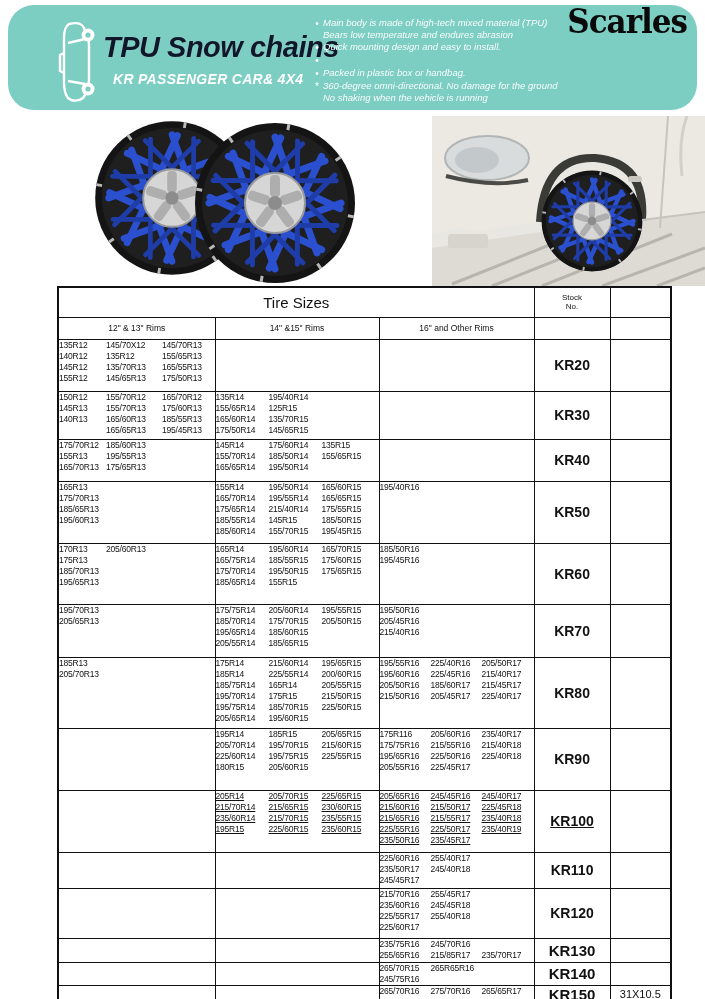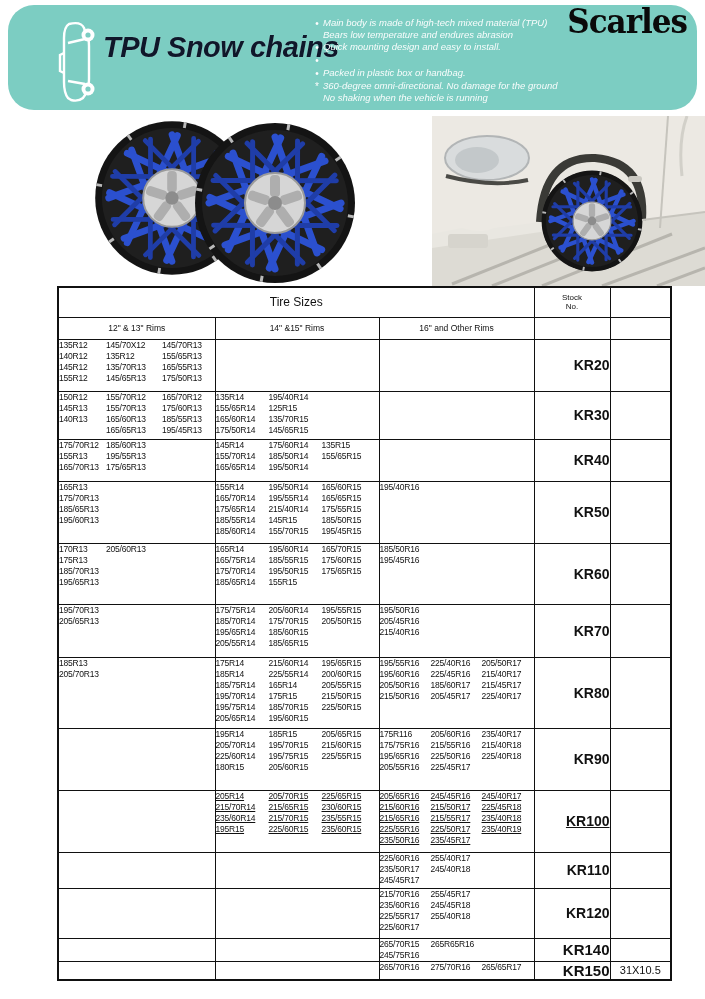--- a/index.html
+++ b/index.html
@@ -23,32 +23,32 @@
 
   
   .photo-left{position:absolute;left:70px;top:116px;width:340px;height:170px;background:#fff;}
   .photo-right{position:absolute;left:432px;top:116px;width:273px;height:170px;}
 
   
   table.sizes{position:absolute;left:57px;top:286px;width:615px;border-collapse:collapse;
               table-layout:fixed;border:2px solid #111;}
   table.sizes th,table.sizes td{border:1px solid #111;padding:0;overflow:hidden;}
   tr.h1{height:30px;}
-  tr.h1 th{font-weight:normal;font-size:12px;text-align:center;vertical-align:middle;}
+  tr.h1 th{font-weight:normal;font-size:15px;text-align:center;vertical-align:middle;}
   tr.h1 th.stockh{font-size:8px;line-height:9px;}
   tr.h2{height:22px;}
   tr.h2 th{font-weight:normal;font-size:8.5px;text-align:center;vertical-align:middle;}
   td.c1,td.c2,td.c3{vertical-align:top;padding:2px 0 0 5px;}
   .line{display:flex;}
   .sz{font-size:8.5px;line-height:11px;white-space:nowrap;letter-spacing:-0.2px;flex:0 0 auto;}
   td.c1 .sz{width:47px;}
   td.c1 .sz:nth-child(2){width:56px;}
   td.c2 .sz{width:53px;}
   td.c3 .sz{width:51px;}
-  td.stock{text-align:right;vertical-align:middle;font-weight:bold;font-size:14px;letter-spacing:0;}
+  td.stock{text-align:center;vertical-align:middle;font-weight:bold;font-size:14px;letter-spacing:0;}
   td.extra{text-align:center;vertical-align:middle;font-size:11px;}
   .row-KR20{height:52px;} .row-KR30{height:48px;} .row-KR40{height:42px;}
   .row-KR50{height:62px;} .row-KR60{height:61px;} .row-KR70{height:53px;}
   .row-KR80{height:71px;} .row-KR90{height:62px;padding-left:30px;} .row-KR100{height:62px;text-decoration:underline;}
   .row-KR110{height:36px;margin-top:36px;} .row-KR120{height:50px;}
   .row-KR130{height:24px;} .row-KR140{height:22px;} .row-KR150{height:15px;}
   .row-KR130 td,.row-KR140 td,.row-KR150 td{border-top-width:2px;}
   .row-KR130 td.stock,.row-KR140 td.stock,.row-KR150 td.stock{font-size:15px;}
 </style>
 </head>
@@ -64,20 +64,21 @@
         <path d="M12 62 L29 65"></path>
         <path d="M8 34 L4 36 L4 52 L8 54"></path>
       </g>
       <circle cx="32" cy="16" r="6.5" fill="#ffffff"></circle>
       <circle cx="32" cy="16" r="2.6" fill="#7ccdc2"></circle>
       <circle cx="32" cy="70" r="6.5" fill="#ffffff"></circle>
       <circle cx="32" cy="70" r="2.6" fill="#7ccdc2"></circle>
     </svg>
     <div class="titles">
       <div class="title">TPU Snow chains</div>
+      <div class="subtitle">KR  PASSENGER CAR&amp; 4X4</div>
     </div>
     <div class="bullets" id="bullets">
         <div class="bullet">
           <span class="marker">•</span>
           <span class="btext">Main body is made of high-tech mixed material (TPU)<br>Bears low temperature and endures abrasion</span>
         </div>
         <div class="bullet">
           <span class="marker">•</span>
           <span class="btext">Quick mounting design  and easy to install.</span>
         </div>
@@ -650,20 +651,37 @@
               <span class="sz">225/55R17</span>
               <span class="sz">255/40R18</span>
             </div>
             <div class="line">
               <span class="sz">225/60R17</span>
             </div>
           </td>
           <td class="stock">KR120</td>
           <td class="extra"></td>
         </tr>
+        <tr class="row-KR130">
+          <td class="c1"></td>
+          <td class="c2"></td>
+          <td class="c3">
+            <div class="line">
+              <span class="sz">235/75R16</span>
+              <span class="sz">245/70R16</span>
+            </div>
+            <div class="line">
+              <span class="sz">255/65R16</span>
+              <span class="sz">215/85R17</span>
+              <span class="sz">235/70R17</span>
+            </div>
+          </td>
+          <td class="stock">KR130</td>
+          <td class="extra"></td>
+        </tr>
         <tr class="row-KR140">
           <td class="c1"></td>
           <td class="c2"></td>
           <td class="c3">
             <div class="line">
               <span class="sz">265/70R15</span>
               <span class="sz">265R65R16</span>
             </div>
             <div class="line">
               <span class="sz">245/75R16</span>

